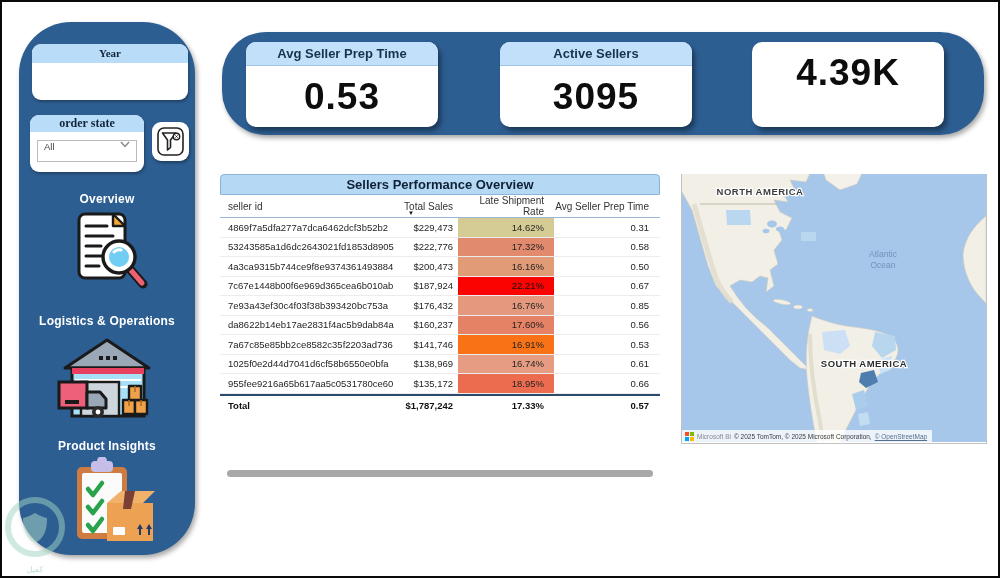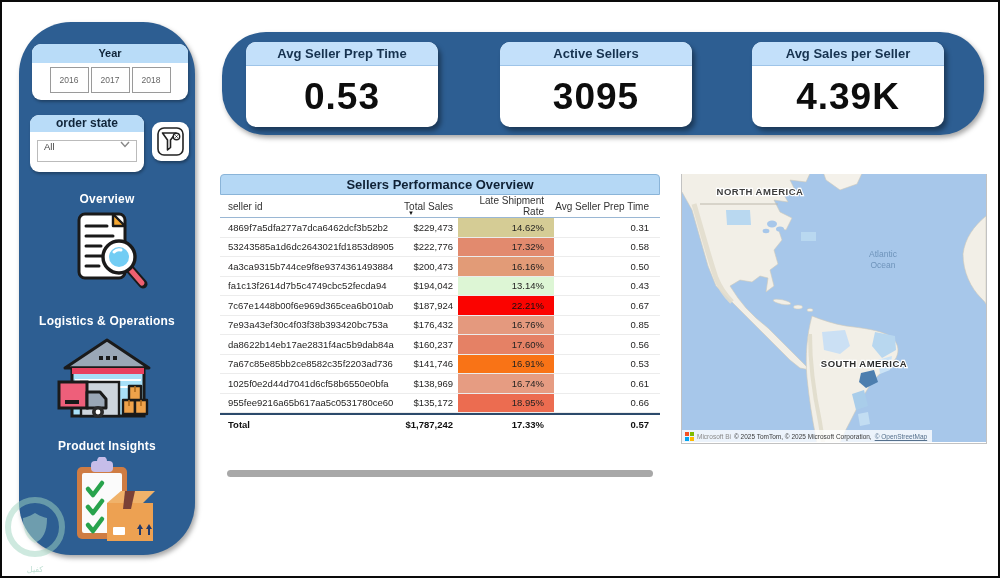--- a/index.html
+++ b/index.html
@@ -3,21 +3,21 @@
 <meta charset="utf-8">
 <style>
   html,body{margin:0;padding:0;background:#fff;}
   .page{position:relative;width:1000px;height:578px;box-sizing:border-box;border:2px solid #0a0a0a;
         background:#fff;font-family:"Liberation Sans",sans-serif;overflow:hidden;}
 
   
   .sidebar{position:absolute;left:17px;top:20px;width:176px;height:533px;background:#2d5e92;
            border-radius:52px;box-shadow:2px 3px 5px rgba(0,0,0,.35);}
   .panel{background:#fff;border-radius:9px;overflow:hidden;box-shadow:1px 2px 3px rgba(0,0,0,.3);}
-  .panel-head{background:#b9dcf8;text-align:center;font-weight:bold;color:#10253a;}
+  .panel-head{background:#b9dcf8;text-align:center;font-weight:bold;color:#10253a;font-family:Liberation Serif, serif;}
   .year-panel{position:absolute;left:13px;top:22px;width:156px;height:56px;}
   .year-panel .panel-head{height:19px;line-height:19px;font-size:11px;}
   .year-buttons{display:flex;justify-content:center;gap:2px;padding-top:4px;}
   .year-btn{width:39px;height:26px;background:#fff;border:1px solid #9a9a9a;font-size:8.5px;
             color:#666;font-family:"Liberation Sans",sans-serif;padding:0;}
   .order-panel{position:absolute;left:11px;top:93px;width:114px;height:57px;}
   .order-panel .panel-head{height:17px;line-height:17px;font-size:12px;}
   .select-box{margin:8px 7px 0 7px;height:20px;border:1px solid #bbb;display:flex;align-items:flex-start;
               justify-content:space-between;padding:0 6px;font-size:9.5px;color:#444;background:#fff;}
   .filter-btn{position:absolute;left:133px;top:100px;width:37px;height:39px;background:#fff;
@@ -71,25 +71,20 @@
 </style>
 </head>
 <body>
 
 <div class="page">
 
   <aside class="sidebar">
 
     <div class="panel year-panel">
       <div class="panel-head">Year</div>
-      <div class="year-buttons">
-        <button class="year-btn">2016</button>
-        <button class="year-btn">2017</button>
-        <button class="year-btn">2018</button>
-      </div>
     </div>
 
     <div class="panel order-panel">
       <div class="panel-head">order state</div>
       <div class="select-box">
         <span>All</span>
         <svg width="10" height="7" viewBox="0 0 10 7">
           <path d="M1 1 L5 5.5 L9 1" stroke="#888" stroke-width="1.4" fill="none"></path>
         </svg>
       </div>
@@ -185,21 +180,20 @@
   <div class="kpi-bar">
     <div class="kpi-card" style="left:24px;">
       <div class="head">Avg Seller Prep Time</div>
       <div class="value">0.53</div>
     </div>
     <div class="kpi-card" style="left:278px;">
       <div class="head">Active Sellers</div>
       <div class="value">3095</div>
     </div>
     <div class="kpi-card" style="left:530px;">
-      <div class="head">Avg Sales per Seller</div>
       <div class="value">4.39K</div>
     </div>
   </div>
 
   <section class="table-panel">
     <div class="table-title">Sellers Performance Overview</div>
 
     <div class="tgrid thead">
       <div class="c id">seller id</div>
       <div class="c num">Total Sales</div>
@@ -218,26 +212,20 @@
       <div class="c id">53243585a1d6dc2643021fd1853d8905</div>
       <div class="c num">$222,776</div>
       <div class="c rate" style="background-color: rgb(226, 138, 110);">17.32%</div>
       <div class="c num">0.58</div>
     </div>
     <div class="tgrid trow">
       <div class="c id">4a3ca9315b744ce9f8e9374361493884</div>
       <div class="c num">$200,473</div>
       <div class="c rate" style="background-color: rgb(226, 155, 119);">16.16%</div>
       <div class="c num">0.50</div>
-    </div>
-    <div class="tgrid trow">
-      <div class="c id">fa1c13f2614d7b5c4749cbc52fecda94</div>
-      <div class="c num">$194,042</div>
-      <div class="c rate" style="background-color: rgb(221, 246, 213);">13.14%</div>
-      <div class="c num">0.43</div>
     </div>
     <div class="tgrid trow">
       <div class="c id">7c67e1448b00f6e969d365cea6b010ab</div>
       <div class="c num">$187,924</div>
       <div class="c rate" style="color: rgb(17, 17, 17); background-color: rgb(251, 3, 0);">22.21%</div>
       <div class="c num">0.67</div>
     </div>
     <div class="tgrid trow">
       <div class="c id">7e93a43ef30c4f03f38b393420bc753a</div>
       <div class="c num">$176,432</div>

